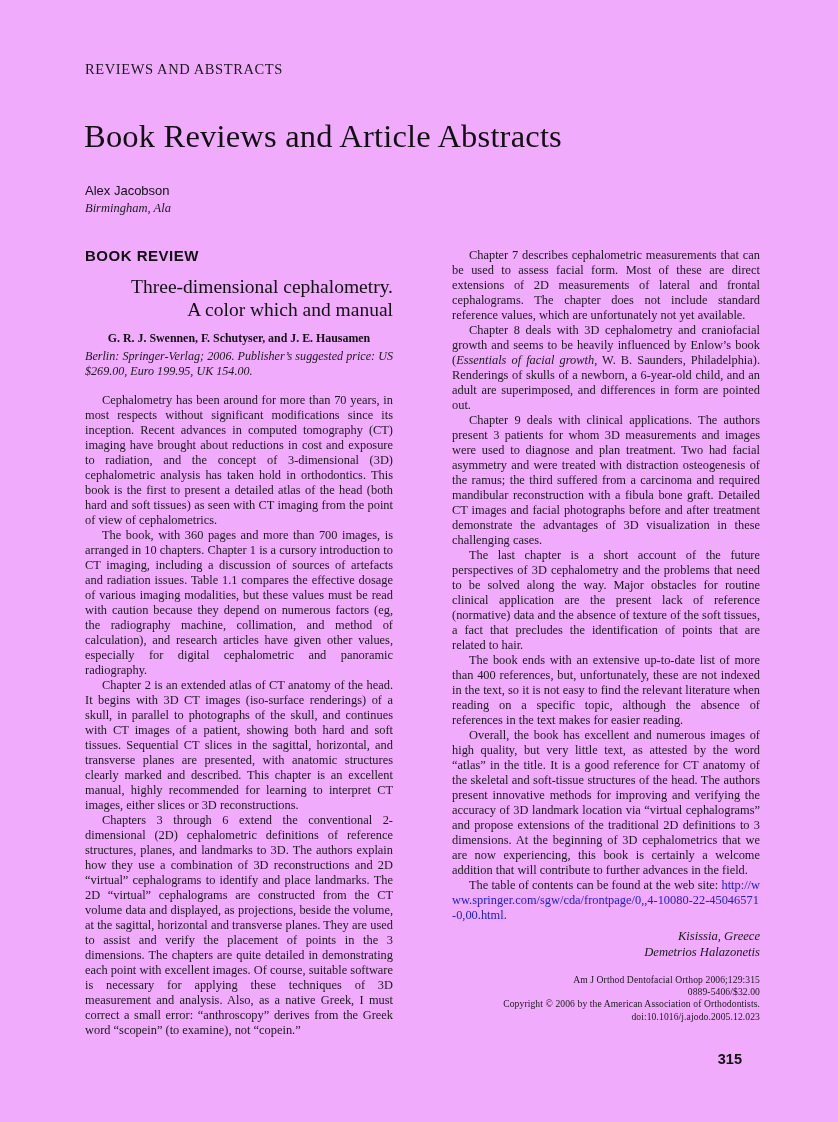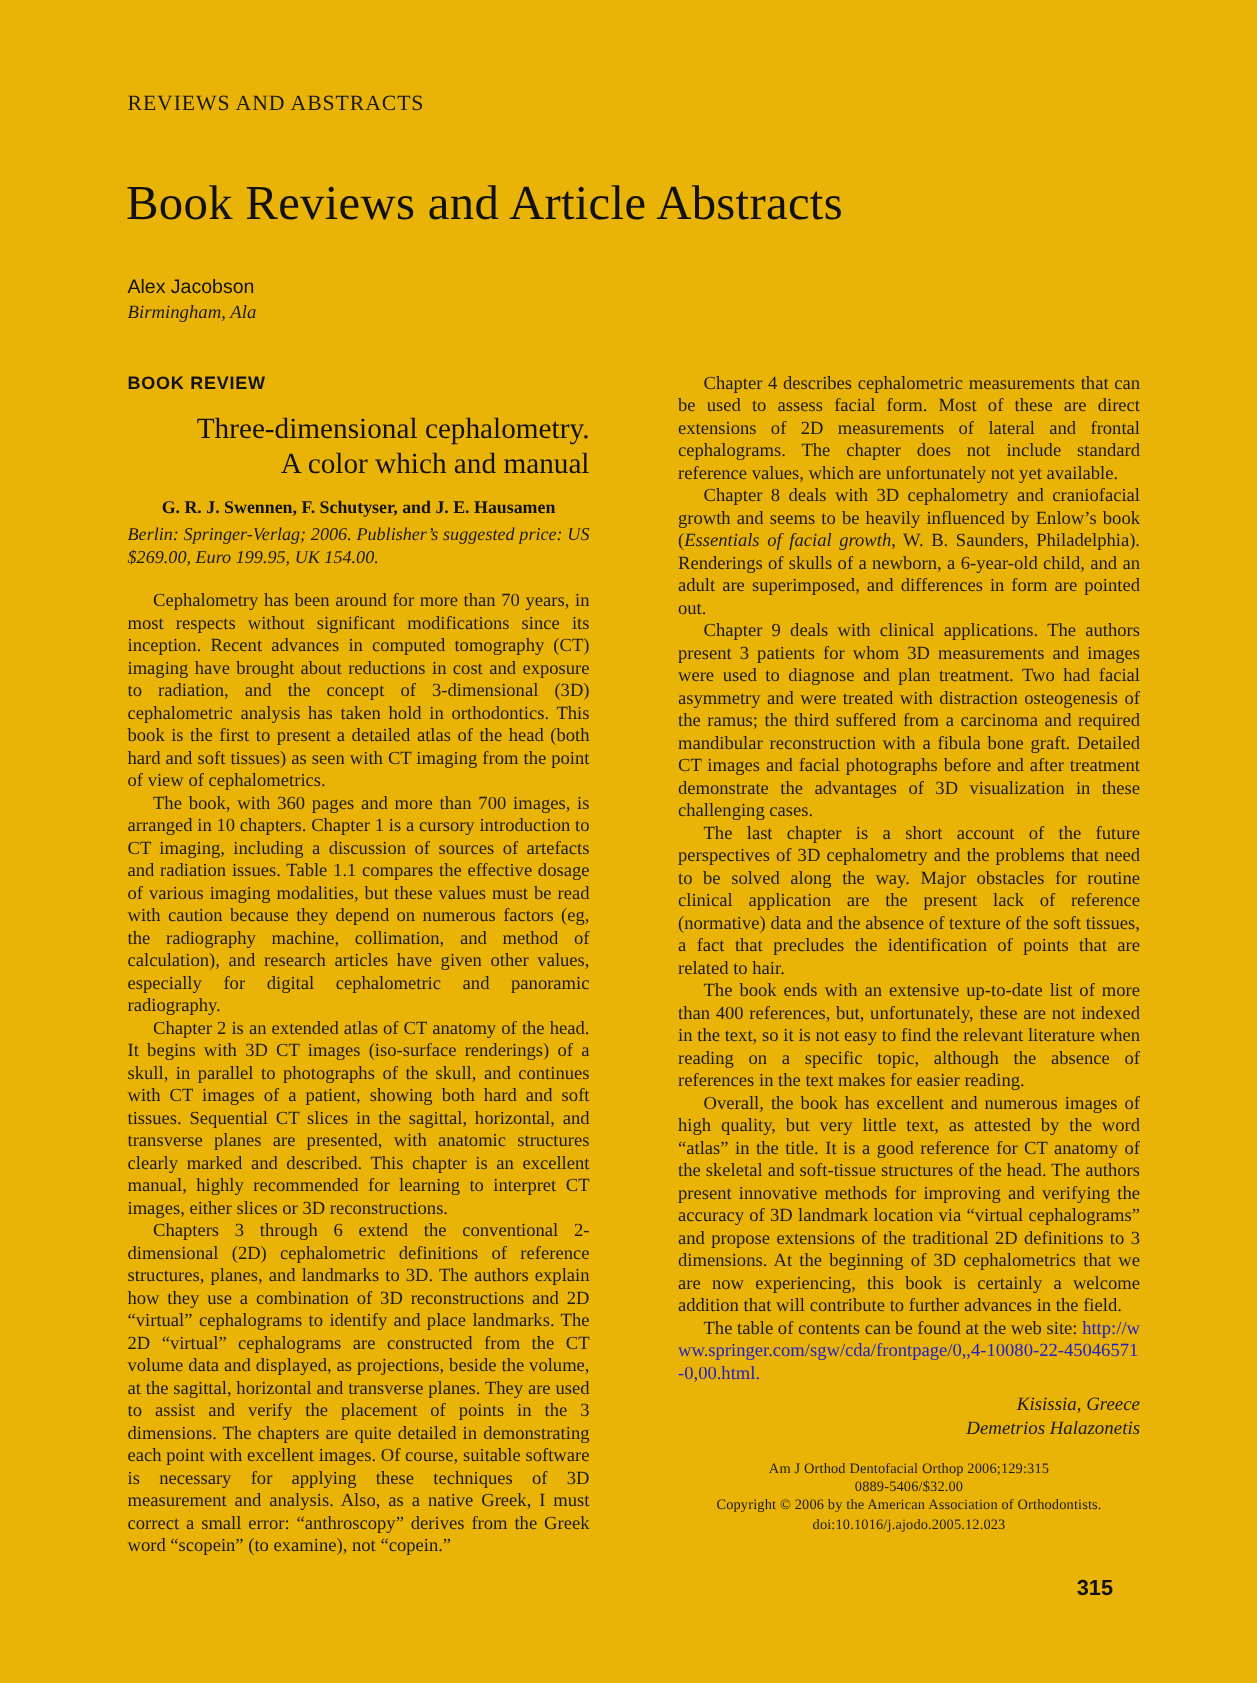--- a/index.html
+++ b/index.html
@@ -10,21 +10,21 @@
   }
   body {
     font-family: "Liberation Serif", "DejaVu Serif", serif;
     color: #1a1a1a;
   }
   .page {
     position: relative;
     width: 838px;
     height: 1122px;
     margin: 0 auto;
-    background: #eab308;
+    background: #f0abfc;
     overflow: hidden;
     box-sizing: border-box;
   }
 
   
   .running-head {
     position: absolute;
     left: 85px;
     top: 61px;
     font-family: "Liberation Serif", "DejaVu Serif", serif;
@@ -73,21 +73,21 @@
     text-align: justify;
     font-size: 12.4px;
     line-height: 15.0px;
     color: #1a1a1a;
   }
   .col-left  { left: 85px; }
   .col-right { left: 452px; }
 
   .kicker {
     font-family: "Liberation Sans", "DejaVu Sans", sans-serif;
-    font-size: 12px;
+    font-size: 15px;
     font-weight: bold;
     letter-spacing: 0.5px;
     color: #111111;
     margin: 0 0 12px 0;
   }
   .book-title {
     font-family: "Liberation Serif", "DejaVu Serif", serif;
     font-size: 19.5px;
     font-weight: normal;
     line-height: 23px;
@@ -139,21 +139,21 @@
     margin: 6px 0 0 0;
     color: #1a1a1a;
   }
 
   .imprint {
     margin-top: 14px;
     font-family: "Liberation Serif", "DejaVu Serif", serif;
     font-size: 9.6px;
     line-height: 12.2px;
     color: #1a1a1a;
-    text-align: center;
+    text-align: right;
     letter-spacing: 0.1px;
   }
   .imprint div { white-space: nowrap; }
 
   .folio {
     position: absolute;
     right: 96px;
     bottom: 55px;
     font-family: "Liberation Sans", "DejaVu Sans", sans-serif;
     font-size: 14.5px;
@@ -190,21 +190,21 @@
     <div class="book-pub">Berlin: Springer-Verlag; 2006. Publisher’s suggested price: US $269.00, Euro 199.95, UK 154.00.</div>
 
     <p class="body first">Cephalometry has been around for more than 70 years, in most respects without significant modifications since its inception. Recent advances in computed tomography (CT) imaging have brought about reductions in cost and exposure to radiation, and the concept of 3-dimensional (3D) cephalometric analysis has taken hold in orthodontics. This book is the first to present a detailed atlas of the head (both hard and soft tissues) as seen with CT imaging from the point of view of cephalometrics.</p>
     <p class="body">The book, with 360 pages and more than 700 images, is arranged in 10 chapters. Chapter 1 is a cursory introduction to CT imaging, including a discussion of sources of artefacts and radiation issues. Table 1.1 compares the effective dosage of various imaging modalities, but these values must be read with caution because they depend on numerous factors (eg, the radiography machine, collimation, and method of calculation), and research articles have given other values, especially for digital cephalometric and panoramic radiography.</p>
     <p class="body">Chapter 2 is an extended atlas of CT anatomy of the head. It begins with 3D CT images (iso-surface renderings) of a skull, in parallel to photographs of the skull, and continues with CT images of a patient, showing both hard and soft tissues. Sequential CT slices in the sagittal, horizontal, and transverse planes are presented, with anatomic structures clearly marked and described. This chapter is an excellent manual, highly recommended for learning to interpret CT images, either slices or 3D reconstructions.</p>
     <p class="body">Chapters 3 through 6 extend the conventional 2-dimensional (2D) cephalometric definitions of reference structures, planes, and landmarks to 3D. The authors explain how they use a combination of 3D reconstructions and 2D “virtual” cephalograms to identify and place landmarks. The 2D “virtual” cephalograms are constructed from the CT volume data and displayed, as projections, beside the volume, at the sagittal, horizontal and transverse planes. They are used to assist and verify the placement of points in the 3 dimensions. The chapters are quite detailed in demonstrating each point with excellent images. Of course, suitable software is necessary for applying these techniques of 3D measurement and analysis. Also, as a native Greek, I must correct a small error: “anthroscopy” derives from the Greek word “scopein” (to examine), not “copein.”</p>
   </div>
 
   <div class="col col-right">
 
-    <p class="body first">Chapter 4 describes cephalometric measurements that can be used to assess facial form. Most of these are direct extensions of 2D measurements of lateral and frontal cephalograms. The chapter does not include standard reference values, which are unfortunately not yet available.</p>
+    <p class="body first">Chapter 7 describes cephalometric measurements that can be used to assess facial form. Most of these are direct extensions of 2D measurements of lateral and frontal cephalograms. The chapter does not include standard reference values, which are unfortunately not yet available.</p>
 
     <p class="body"><span>Chapter 8 deals with 3D cephalometry and craniofacial growth and seems to be heavily influenced by Enlow’s book (</span><i class="em">Essentials of facial growth</i><span>, W. B. Saunders, Philadelphia). Renderings of skulls of a newborn, a 6-year-old child, and an adult are superimposed, and differences in form are pointed out.</span></p>
 
     <p class="body">Chapter 9 deals with clinical applications. The authors present 3 patients for whom 3D measurements and images were used to diagnose and plan treatment. Two had facial asymmetry and were treated with distraction osteogenesis of the ramus; the third suffered from a carcinoma and required mandibular reconstruction with a fibula bone graft. Detailed CT images and facial photographs before and after treatment demonstrate the advantages of 3D visualization in these challenging cases.</p>
     <p class="body">The last chapter is a short account of the future perspectives of 3D cephalometry and the problems that need to be solved along the way. Major obstacles for routine clinical application are the present lack of reference (normative) data and the absence of texture of the soft tissues, a fact that precludes the identification of points that are related to hair.</p>
     <p class="body">The book ends with an extensive up-to-date list of more than 400 references, but, unfortunately, these are not indexed in the text, so it is not easy to find the relevant literature when reading on a specific topic, although the absence of references in the text makes for easier reading.</p>
     <p class="body">Overall, the book has excellent and numerous images of high quality, but very little text, as attested by the word “atlas” in the title. It is a good reference for CT anatomy of the skeletal and soft-tissue structures of the head. The authors present innovative methods for improving and verifying the accuracy of 3D landmark location via “virtual cephalograms” and propose extensions of the traditional 2D definitions to 3 dimensions. At the beginning of 3D cephalometrics that we are now experiencing, this book is certainly a welcome addition that will contribute to further advances in the field.</p>
 
     <p class="body url-para"><span>The table of contents can be found at the web site: </span><span class="url">http://www.springer.com/sgw/cda/frontpage/0,,4-10080-22-45046571-0,00.html.</span></p>
 

